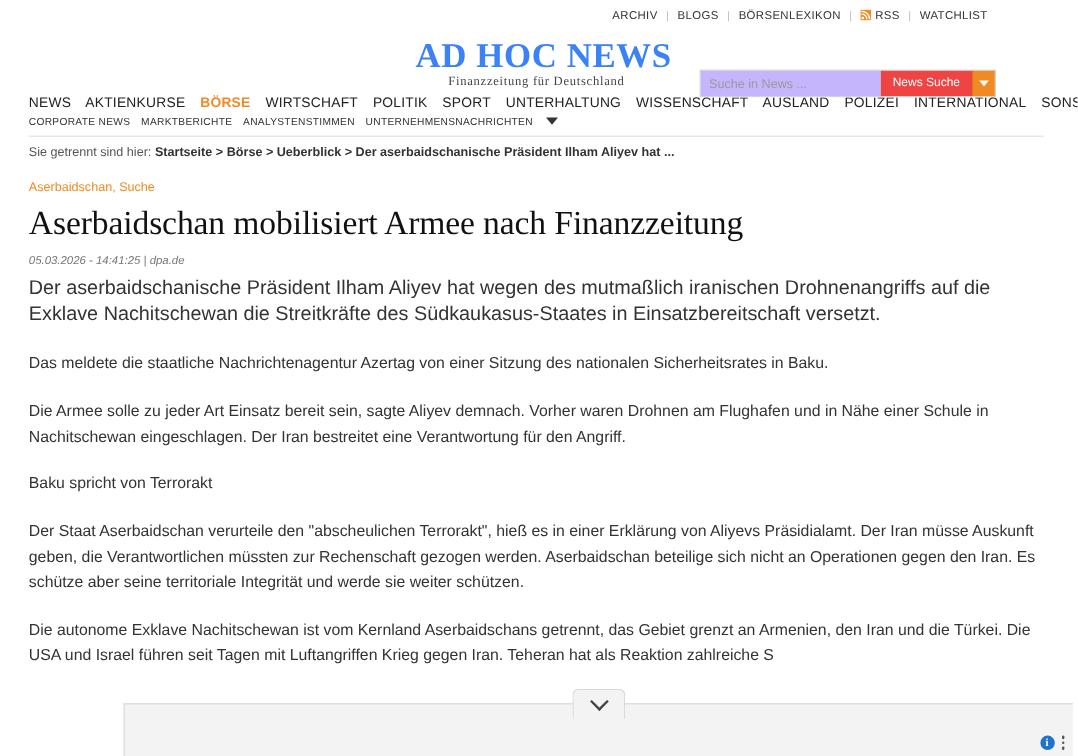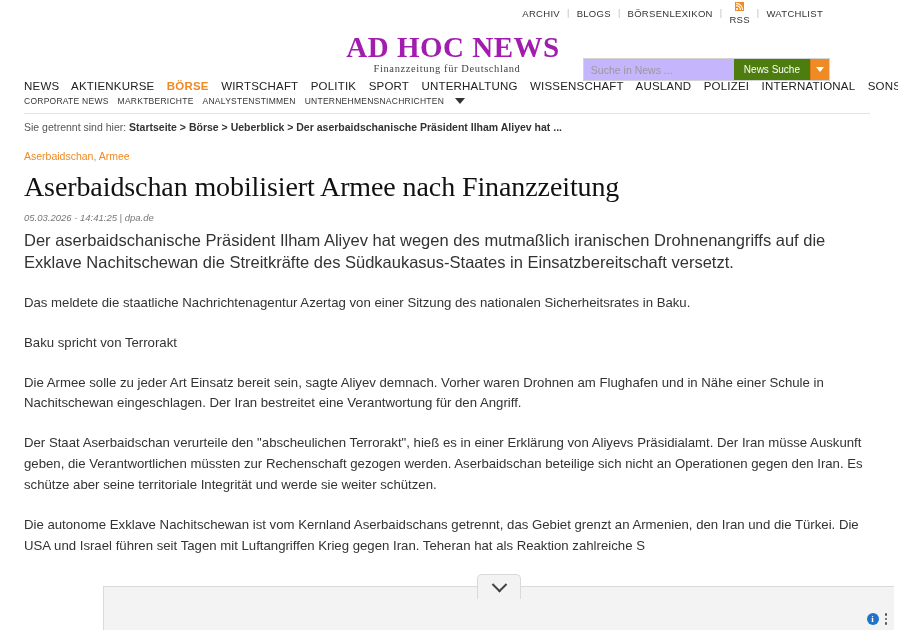--- a/index.html
+++ b/index.html
@@ -33,21 +33,21 @@
     padding: 0 7px;
     white-space: nowrap;
     text-transform: uppercase;
     color: #333;
     text-decoration: none;
   }
   .topbar .sep {
     color: #bbb;
     font-size: 9px;
   }
-  .rss-wrap { display: inline-flex; align-items: center; gap: 3px; padding: 0 7px; flex-direction: column;}
+  .rss-wrap { display: inline-flex; gap: 3px; padding: 0 7px;}
   .rss-ico {
     width: 9px; height: 9px;
     position: relative;
     display: inline-block;
   }
   .rss-ico svg { display:block; }
 
   
   .header {
     position: relative;
@@ -57,21 +57,21 @@
     position: absolute;
     left: 0; right: 0;
     top: 10px;
     text-align: center;
   }
   .logo-main {
     font-family: "Liberation Serif", serif;
     font-weight: bold;
     font-size: 29px;
     letter-spacing: .5px;
-    color: #a21caf;
+    color: #3b82f6;
     line-height: 1.05;
     padding-left: 12px;
   }
   .logo-sub {
     font-family: "Liberation Serif", serif;
     font-size: 10.5px;
     color: #444;
     letter-spacing: .6px;
     margin-top: 1px;
   }
@@ -91,21 +91,21 @@
     border: none;
     outline: none;
     font-size: 10.5px;
     padding: 0 7px;
     color: #666;
     background: #c4b5fd;
     font-family: "Liberation Sans", sans-serif;
   }
   .search-input::placeholder { color: #9a9a9a; }
   .search-btn {
-    background: #4d7c0f;
+    background: #ef4444;
     color: #fff;
     border: none;
     font-size: 10px;
     padding: 0 10px;
     cursor: pointer;
     font-family: "Liberation Sans", sans-serif;
     white-space: nowrap;
   }
   .search-caret {
     background: #f08a24;
@@ -342,28 +342,28 @@
 
   <div class="nav-rule"></div>
 
   <div class="breadcrumb">
     <span>Sie getrennt sind hier:</span>
     <b>Startseite &gt; Börse &gt; Ueberblick &gt; Der aserbaidschanische Präsident Ilham Aliyev hat ...</b>
   </div>
 
   <div class="article">
     <div class="tags">
-      <a href="#">Aserbaidschan, Armee</a>
+      <a href="#">Aserbaidschan, Suche</a>
     </div>
     <h1 class="headline">Aserbaidschan mobilisiert Armee nach Finanzzeitung</h1>
     <div class="byline">05.03.2026 - 14:41:25 | dpa.de</div>
     <p class="lead">Der aserbaidschanische Präsident Ilham Aliyev hat wegen des mutmaßlich iranischen Drohnenangriffs auf die Exklave Nachitschewan die Streitkräfte des Südkaukasus-Staates in Einsatzbereitschaft versetzt.</p>
     <p class="body">Das meldete die staatliche Nachrichtenagentur Azertag von einer Sitzung des nationalen Sicherheitsrates in Baku.</p>
+    <p class="body">Die Armee solle zu jeder Art Einsatz bereit sein, sagte Aliyev demnach. Vorher waren Drohnen am Flughafen und in Nähe einer Schule in Nachitschewan eingeschlagen. Der Iran bestreitet eine Verantwortung für den Angriff.</p>
     <p class="body">Baku spricht von Terrorakt</p>
-    <p class="body">Die Armee solle zu jeder Art Einsatz bereit sein, sagte Aliyev demnach. Vorher waren Drohnen am Flughafen und in Nähe einer Schule in Nachitschewan eingeschlagen. Der Iran bestreitet eine Verantwortung für den Angriff.</p>
     <p class="body">Der Staat Aserbaidschan verurteile den "abscheulichen Terrorakt", hieß es in einer Erklärung von Aliyevs Präsidialamt. Der Iran müsse Auskunft geben, die Verantwortlichen müssten zur Rechenschaft gezogen werden. Aserbaidschan beteilige sich nicht an Operationen gegen den Iran. Es schütze aber seine territoriale Integrität und werde sie weiter schützen.</p>
     <p class="body">Die autonome Exklave Nachitschewan ist vom Kernland Aserbaidschans getrennt, das Gebiet grenzt an Armenien, den Iran und die Türkei. Die USA und Israel führen seit Tagen mit Luftangriffen Krieg gegen Iran. Teheran hat als Reaktion zahlreiche S</p>
   </div>
 
   <div class="ad-bar">
     <div class="ad-collapse">
       <span class="chev"></span>
     </div>
     <div class="ad-meta">
       <span class="adchoice">i</span>

